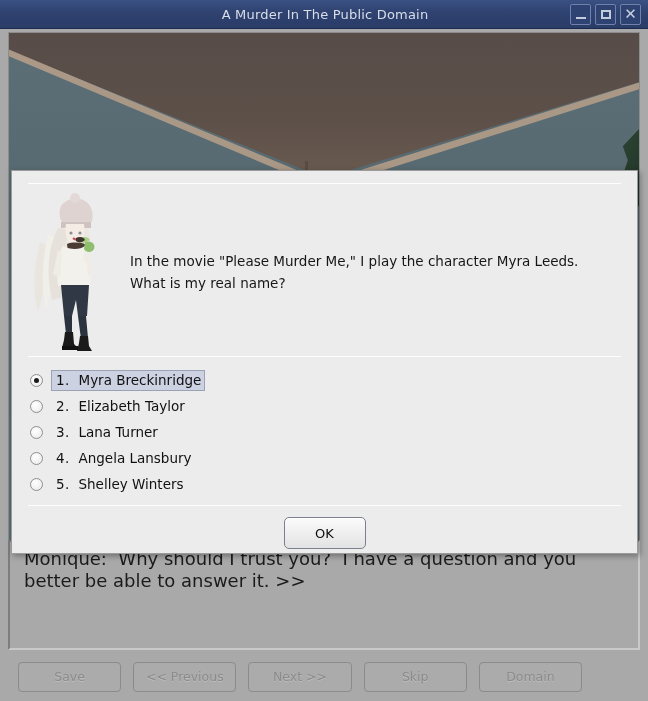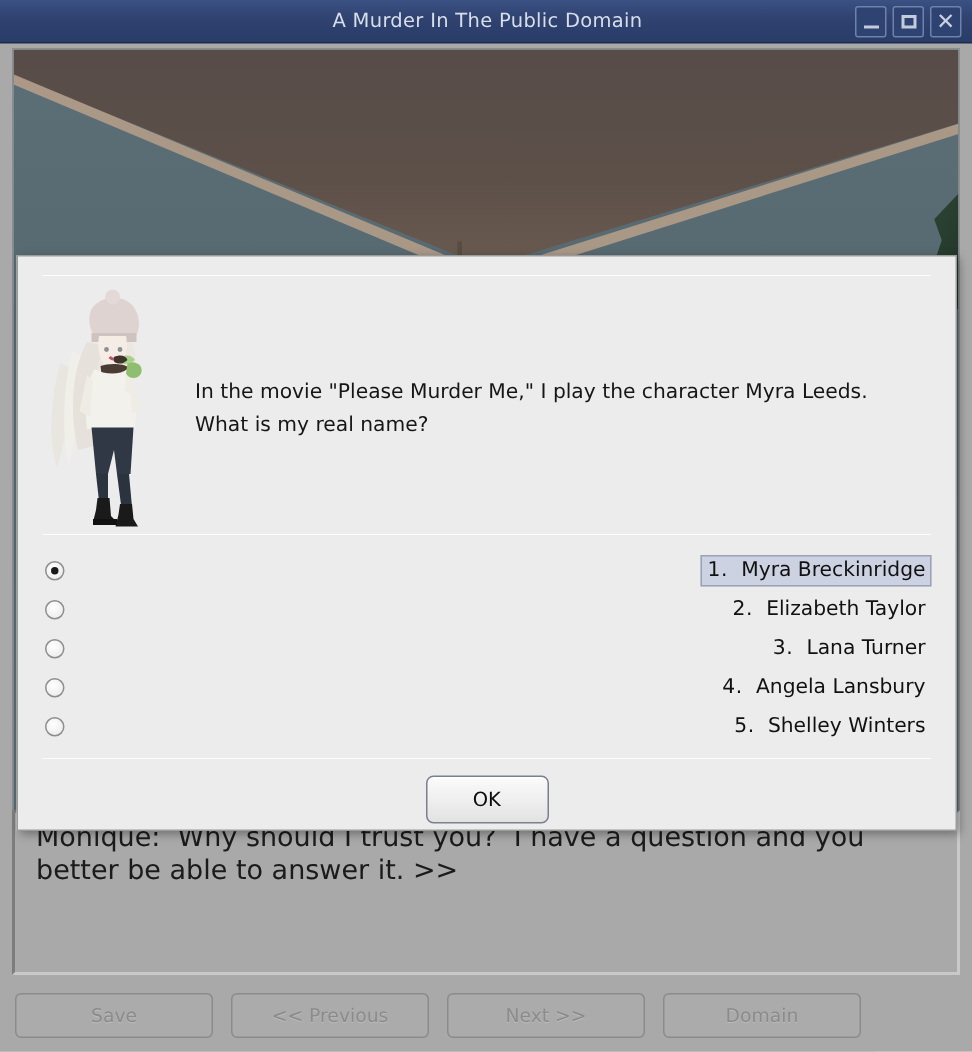--- a/index.html
+++ b/index.html
@@ -99,21 +99,21 @@
   .dialogue-text {
     padding: 6px 14px;
     color: #1b1b1b;
     font-size: 18px;
     line-height: 22px;
     white-space: pre-wrap;
   }
 
   
   .btnbar {
-    position: absolute; left: 0; top: 652px;
+    position: absolute; left: 8px; top: 652px;
     width: 584px; height: 49px;
     background: #a9a9a9;
     display: flex; align-items: center; gap: 12px;
     padding: 0 10px;
   }
   .barbtn {
     flex: 1; height: 30px;
     border: 1px solid #8b8b8b;
     border-radius: 4px;
     background: #ababab;
@@ -160,21 +160,20 @@
     white-space: pre-line;
   }
 
   .options {
     padding: 10px 16px 8px 18px;
   }
   .option {
     display: flex; align-items: center;
     height: 26px;
     gap: 8px;
-    justify-content: space-between;
   }
   .radio {
     width: 13px; height: 13px;
     border-radius: 50%;
     border: 1px solid #8e8e8e;
     background: radial-gradient(circle at 40% 35%, #ffffff, #e8e8e8);
     flex: 0 0 13px;
     position: relative;
   }
   .radio.checked::after {
@@ -241,20 +240,21 @@
   </div>
 
   <div class="dialogue-panel">
     <div class="dialogue-text">Monique:  Why should I trust you?  I have a question and you better be able to answer it. &gt;&gt;</div>
   </div>
 
   <div class="btnbar">
     <div class="barbtn">Save</div>
     <div class="barbtn">&lt;&lt; Previous</div>
     <div class="barbtn">Next &gt;&gt;</div>
+    <div class="barbtn">Skip</div>
     <div class="barbtn">Domain</div>
   </div>
 
   <div class="modal">
     <div class="sep modal-top-sep"></div>
 
     <div class="quiz-body">
       <div class="sprite">
         <svg width="88" height="168" viewBox="0 0 88 168" xmlns="http://www.w3.org/2000/svg">
 

